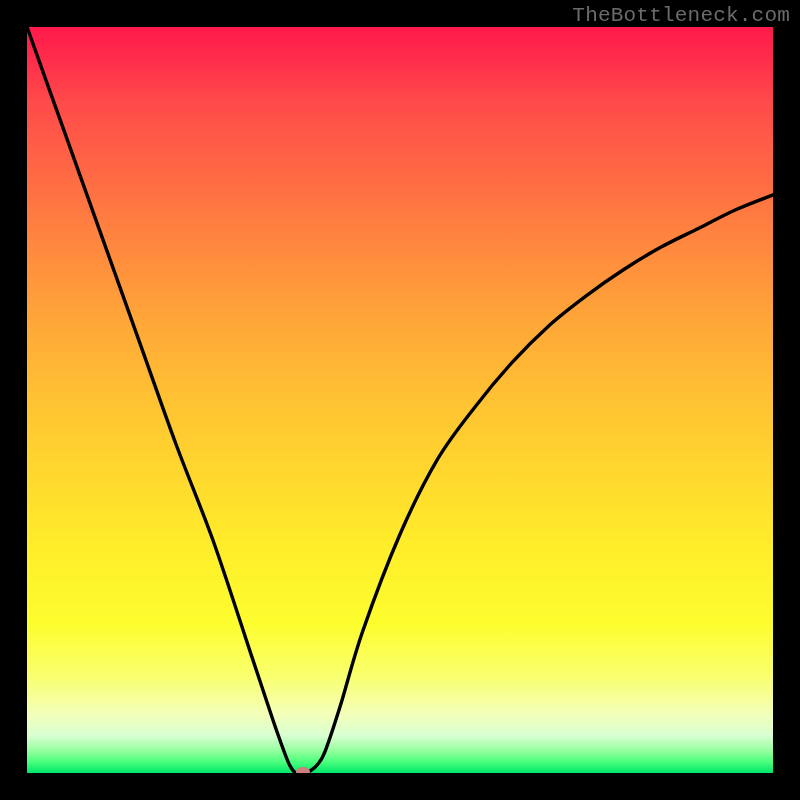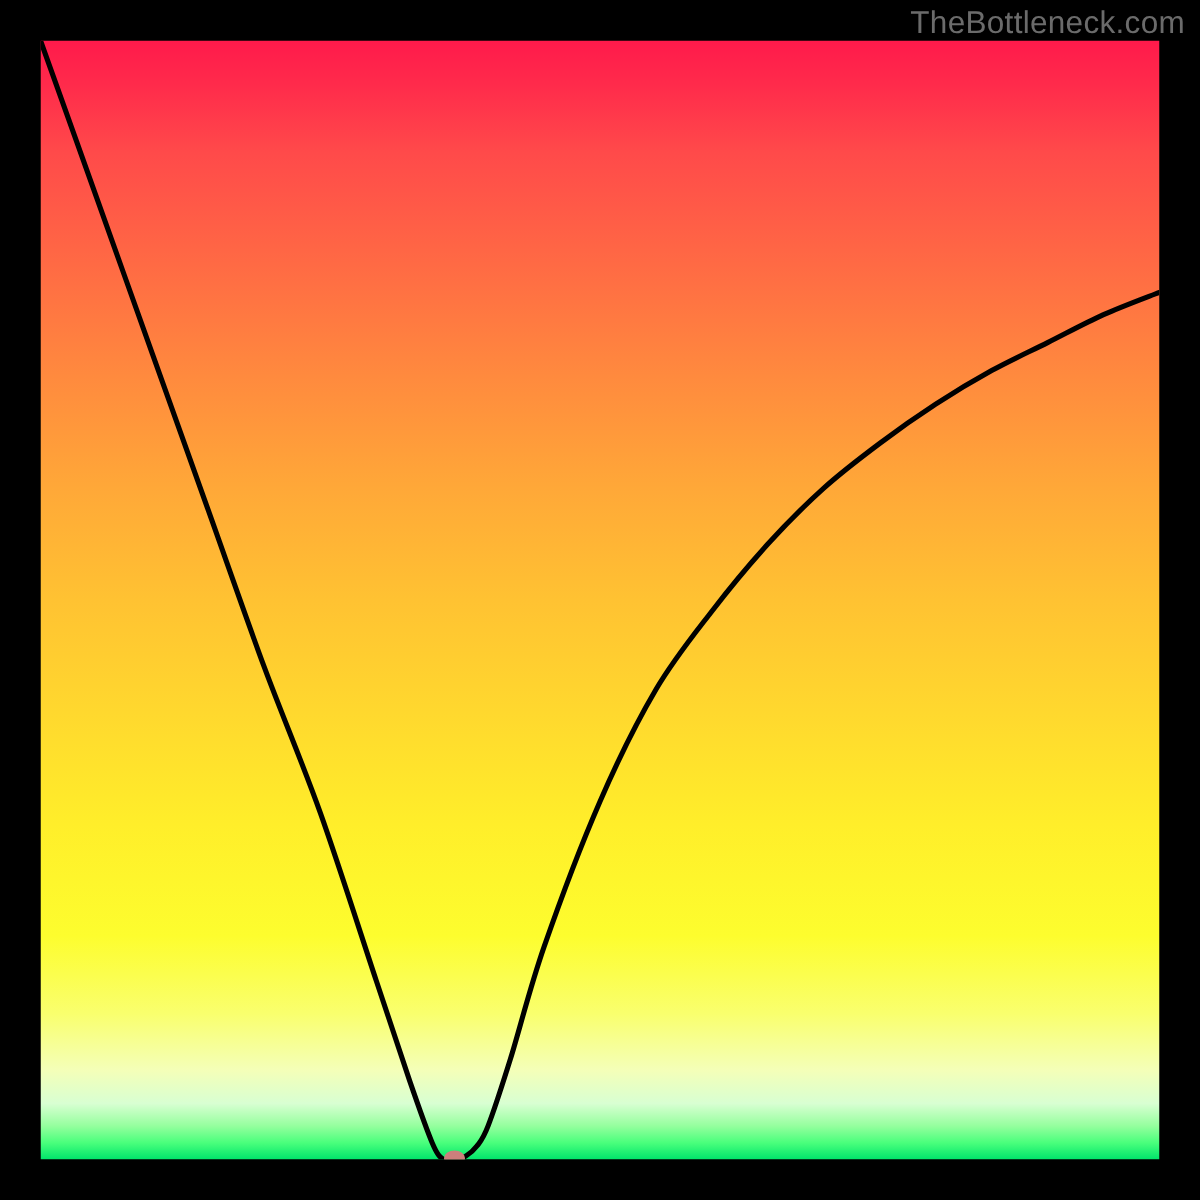--- a/index.html
+++ b/index.html
@@ -9,20 +9,21 @@
     height: 800px;
     background: #000;
     overflow: hidden;
     font-family: Arial, Helvetica, sans-serif;
   }
   .frame {
     position: absolute;
     width: 800px;
     height: 800px;
     background: #000;
+    font-family: Liberation Mono, monospace;
   }
   .plot-area {
     position: absolute;
     left: 27px;
     top: 27px;
     width: 746px;
     height: 746px;
     overflow: hidden;
   }
   .gradient-bg {

